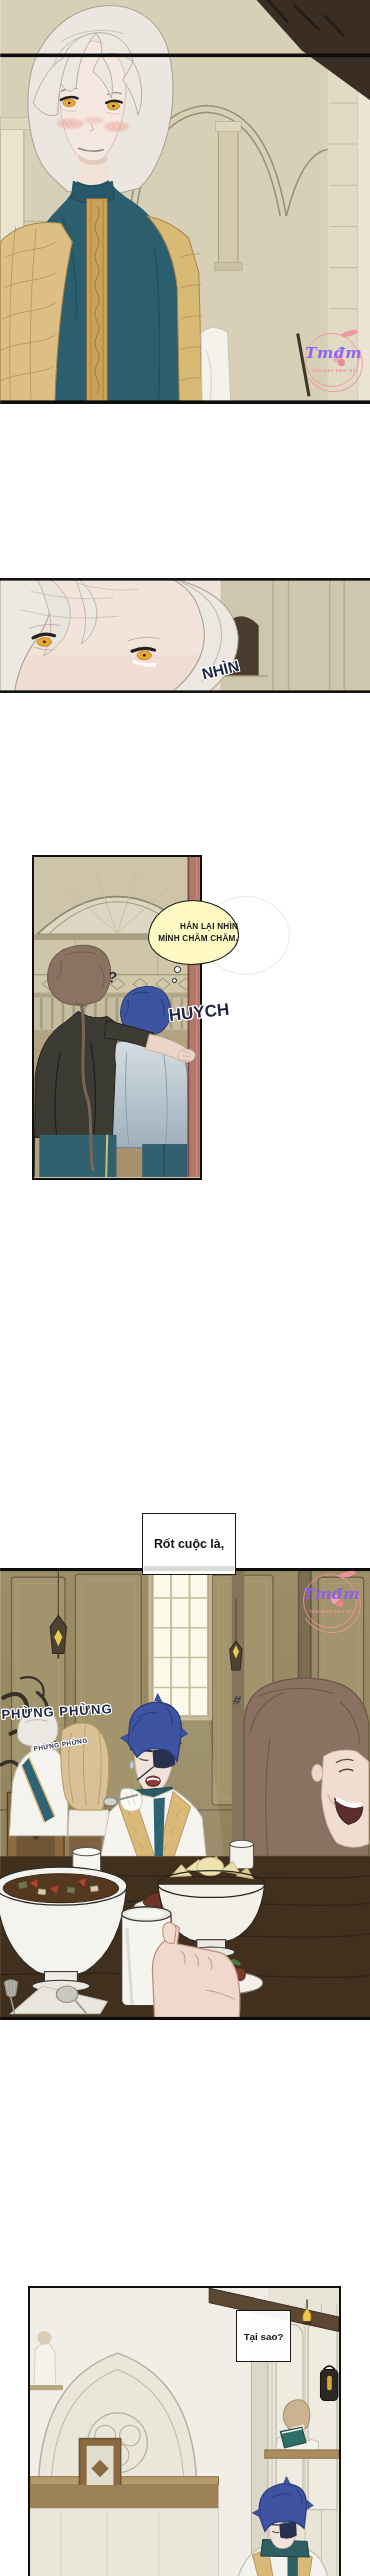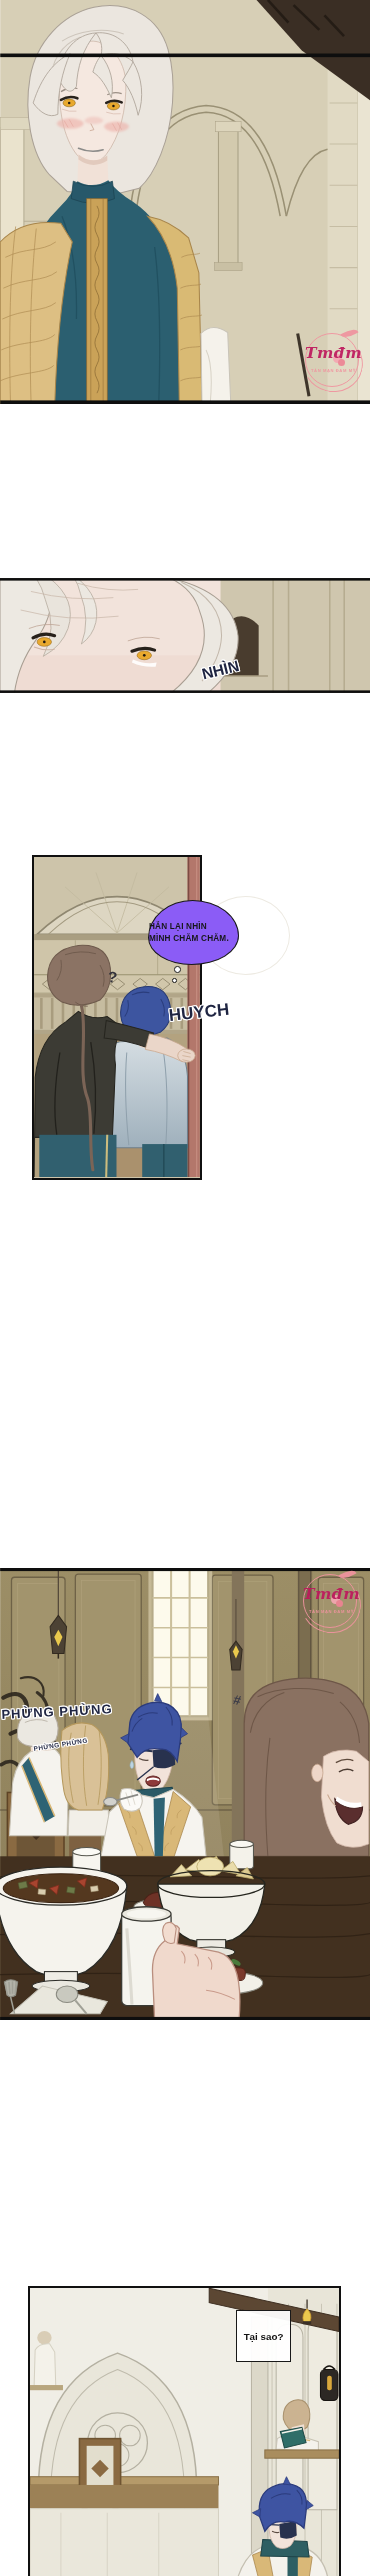--- a/index.html
+++ b/index.html
@@ -11,40 +11,40 @@
   .sfx{position:absolute;z-index:30;font-weight:800;color:#1f2542;white-space:nowrap;
        text-shadow:1px 0 0 #fff,-1px 0 0 #fff,0 1px 0 #fff,0 -1px 0 #fff,
                    1px 1px 0 #fff,-1px -1px 0 #fff,1px -1px 0 #fff,-1px 1px 0 #fff;
        transform-origin:left top}
   .sfx.plain{text-shadow:none;color:#34333b}
   .caption{position:absolute;z-index:26;background:#fff;border:1.5px solid #191919;
            display:flex;align-items:center;justify-content:center;
            color:#121212;font-weight:700;box-sizing:border-box;text-align:center}
   .c1-strip{position:absolute;left:1px;right:1px;top:52px;height:4.6px;background:#d9d9d7}
   .caption span{position:relative}
-  .bubble{position:absolute;z-index:24;background:#8b5cf6;border:1.5px solid #191919;
+  .bubble{position:absolute;z-index:24;background:#fef9c3;border:1.5px solid #191919;
           border-radius:49% 51% 52% 48% / 58% 55% 45% 42%;
-          display:flex;flex-direction:column;align-items:flex-start;justify-content:center;
+          display:flex;flex-direction:column;align-items:flex-end;justify-content:center;
           text-align:center;color:#17171a;font-weight:700;box-sizing:border-box}
   .bubble span{display:block;line-height:1.45;letter-spacing:0.2px}
   .bdot{position:absolute;z-index:24;background:#fff;border:1.3px solid #191919;border-radius:50%;box-sizing:border-box}
   .echo{position:absolute;z-index:18;border:1px solid #edeae2;border-radius:50%}
   .watermark{position:absolute;z-index:28;width:61px;height:61px;opacity:.92}
   .wm-ring{position:absolute;left:2.1px;top:2.1px;width:54px;height:54px;border:1.8px solid #f0939f;
            border-radius:50%;box-sizing:border-box}
   .wm-swirl{position:absolute;left:-0.5px;top:4.1px;width:60px;height:57px;border:1.5px solid transparent;
             border-bottom-color:#f0939f;border-right-color:#f0939f;border-radius:50%;
             transform:rotate(14deg);box-sizing:border-box}
   .wm-leaf{position:absolute;left:38px;top:-1px;width:16.5px;height:7.2px;background:#f0939f;
            border-radius:0 90% 0 90%;transform:rotate(-30deg)}
   .wm-cherry1{position:absolute;left:30px;top:23px;width:9.3px;height:9.3px;background:#f4a7b2;border-radius:50%}
   .wm-cherry2{position:absolute;left:35px;top:28px;width:7.2px;height:7.2px;background:#ee8394;border-radius:50%}
   .wm-title{position:absolute;left:0;right:0;top:12.4px;text-align:center;
             font-family:"DejaVu Serif",serif;font-style:italic;font-weight:700;
-            font-size:15.5px;color:#be185d;letter-spacing:0.5px}
+            font-size:15.5px;color:#8b5cf6;letter-spacing:0.5px}
   .wm-sub{position:absolute;left:0;right:0;top:37px;text-align:center;font-size:4.1px;
           font-weight:700;color:#f0939f;letter-spacing:0.6px}
 </style>
 </head>
 <body>
 
 <div id="comic">
 
   <section class="sheet" style="left:0;top:0;width:371px;height:404px">
     <svg width="371" height="404" viewBox="0 0 720 785">
@@ -325,20 +325,24 @@
   <div class="echo" style="left:201px;top:896px;width:87px;height:77px"></div>
   <div class="bubble" style="left:148px;top:900px;width:91px;height:65px;font-size:8.2px">
     <span>HẮN LẠI NHÌN</span>
     <span>MÌNH CHẰM CHẰM.</span>
   </div>
   <i class="bdot" style="left:174px;top:966px;width:6.7px;height:6.7px"></i>
   <i class="bdot" style="left:172px;top:978px;width:4.6px;height:4.6px"></i>
   <div class="sfx plain" style="left:109px;top:968px;font-size:15.5px;font-weight:700;transform:rotate(8deg)">?</div>
   <div class="sfx" style="left:168px;top:1006px;font-size:17px;transform:rotate(-6deg)">HUYCH</div>
 
+  <div class="caption" style="left:142px;top:1513px;width:94px;height:62px;font-size:12.4px">
+    <i class="c1-strip"></i>
+    <span>Rốt cuộc là,</span>
+  </div>
 
   <section class="sheet" style="left:0;top:1568px;width:371px;height:452px">
     <svg width="371" height="452" viewBox="0 0 720 878">
       <defs>
         <linearGradient id="p4wall" x1="0" y1="0" x2="0" y2="1">
           <stop offset="0" stop-color="#9c8e66"></stop>
             <stop offset="1" stop-color="#8a7c58"></stop>
         </linearGradient>
       </defs>
       <rect width="720" height="878" fill="url(#p4wall)"></rect>

